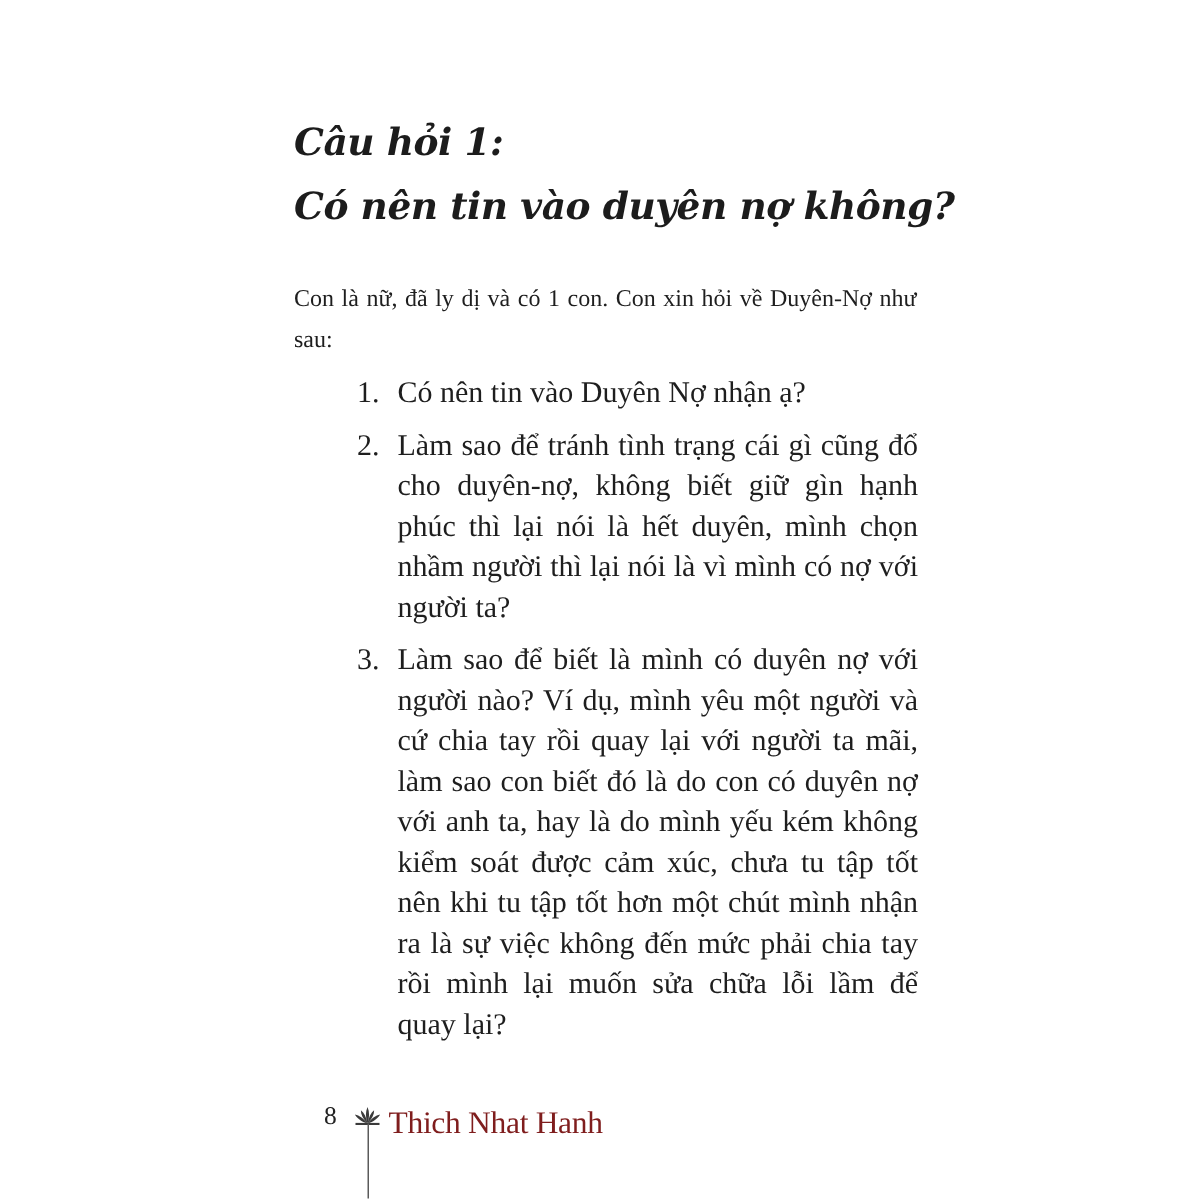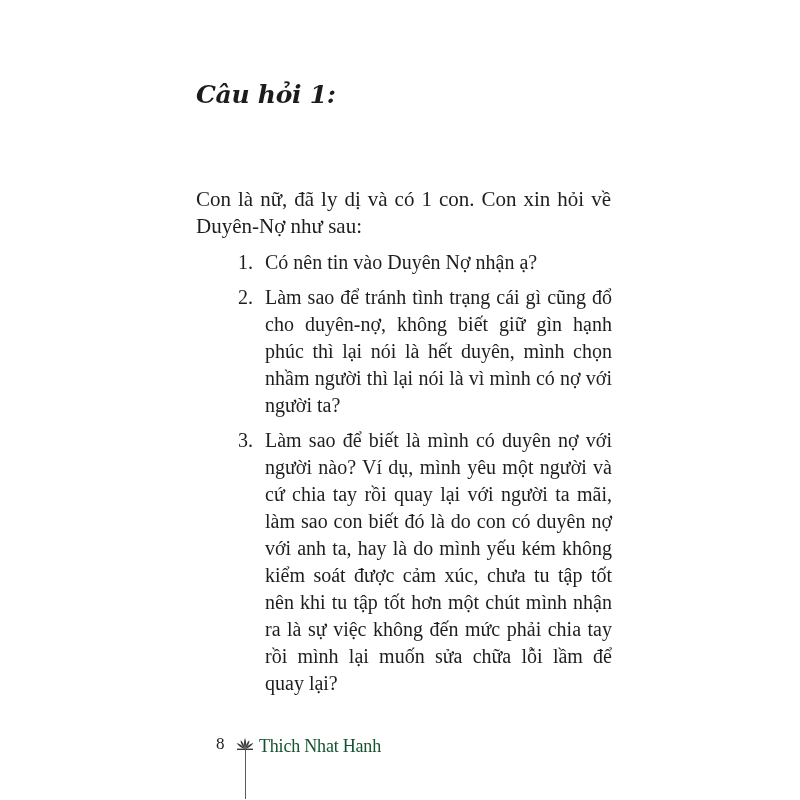--- a/index.html
+++ b/index.html
@@ -32,21 +32,21 @@
       white-space: nowrap;
     }
     .heading.h1 { top: 80px; }
     .heading.h2 { top: 123px; }
 
     .body-text {
       position: absolute;
       left: 196px;
       width: 415px;
       font-family: "Liberation Serif", serif;
-      font-size: 21px;
+      font-size: 16px;
       line-height: 27px;
       color: #1e1e1e;
     }
     .intro {
       top: 186px;
       text-align: justify;
       text-align-last: left;
     }
     .qlist {
       position: absolute;
@@ -110,32 +110,33 @@
       top: 15px;
       width: 1.4px;
       height: 50px;
       background: #5a5a5a;
     }
     .author {
       position: absolute;
       left: 45px;
       top: 2px;
       font-family: "Liberation Serif", serif;
-      font-size: 18px;
-      color: #14532d;
+      font-size: 21px;
+      color: #7f1d1d;
       white-space: nowrap;
       letter-spacing: -0.2px;
     }
   </style>
 </head>
 <body>
 
 <div class="page">
 
   <div class="heading h1">Câu hỏi 1:</div>
+  <div class="heading h2">Có nên tin vào duyên nợ không?</div>
 
   <p class="body-text intro" style="margin:0">Con là nữ, đã ly dị và có 1 con. Con xin hỏi về Duyên-Nợ như sau:</p>
 
   <ol class="qlist">
     <li class="qitem q1">
       <span class="qnum">1.</span>
       <span class="qtext">Có nên tin vào Duyên Nợ nhận ạ?</span>
     </li>
     <li class="qitem q2">
       <span class="qnum">2.</span>

